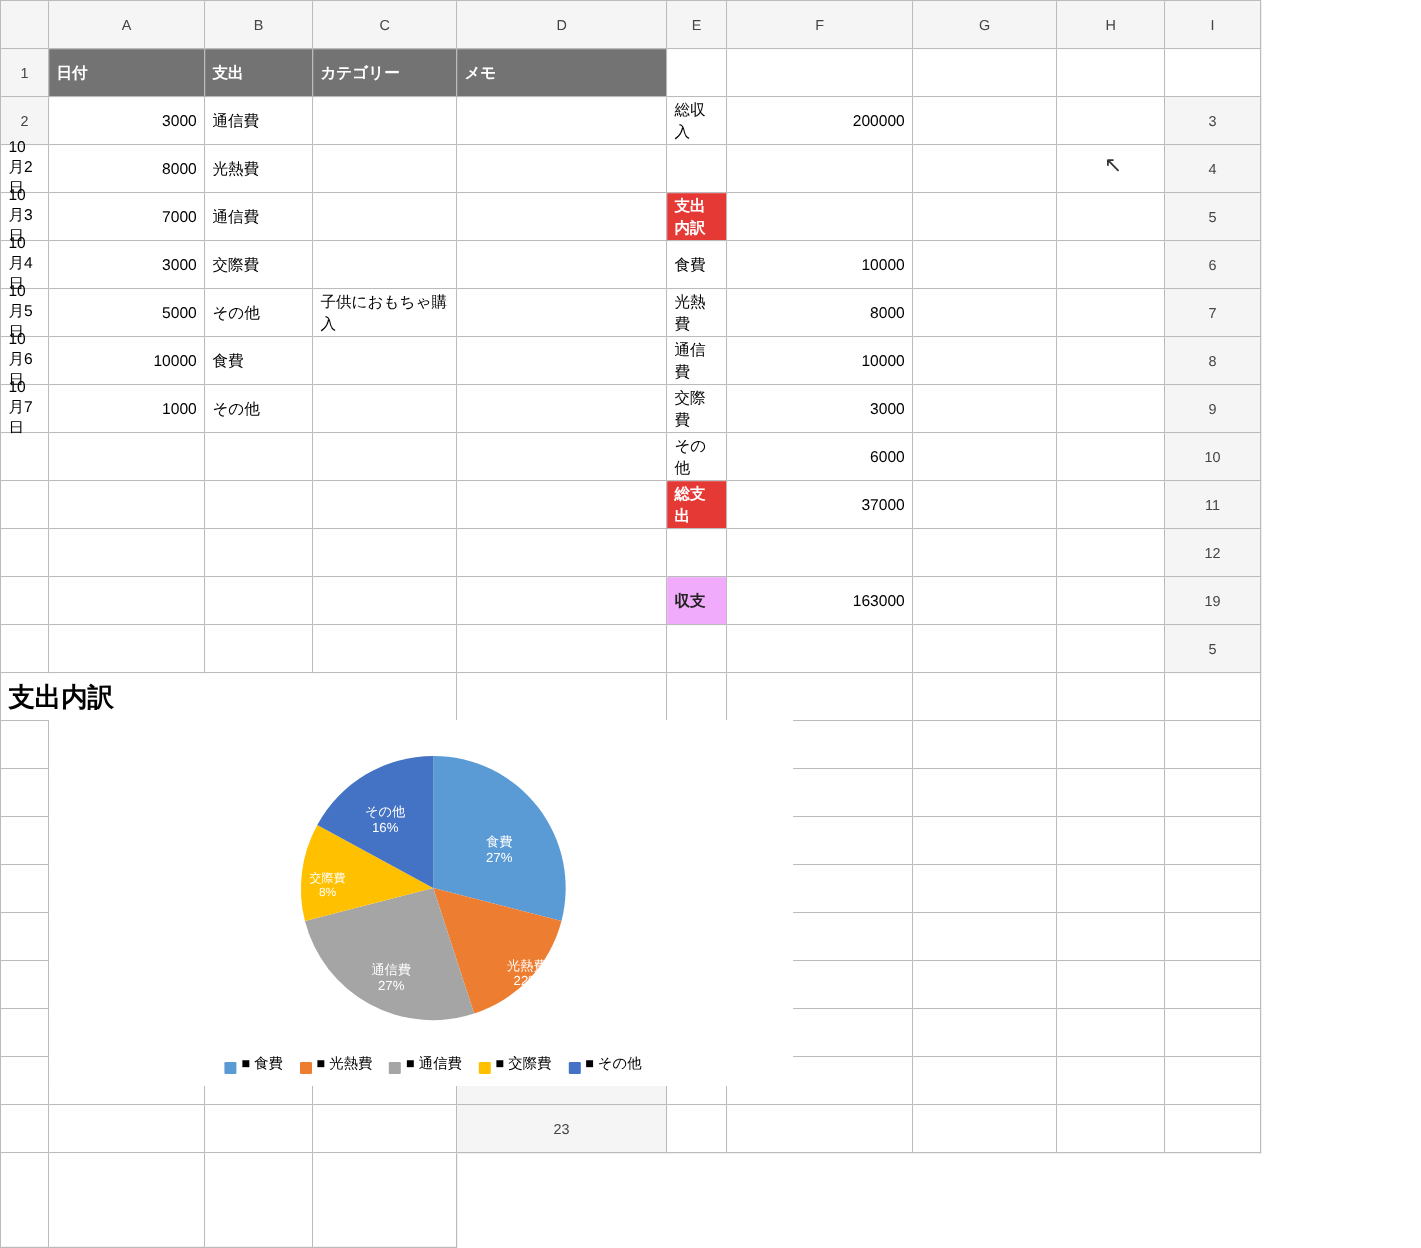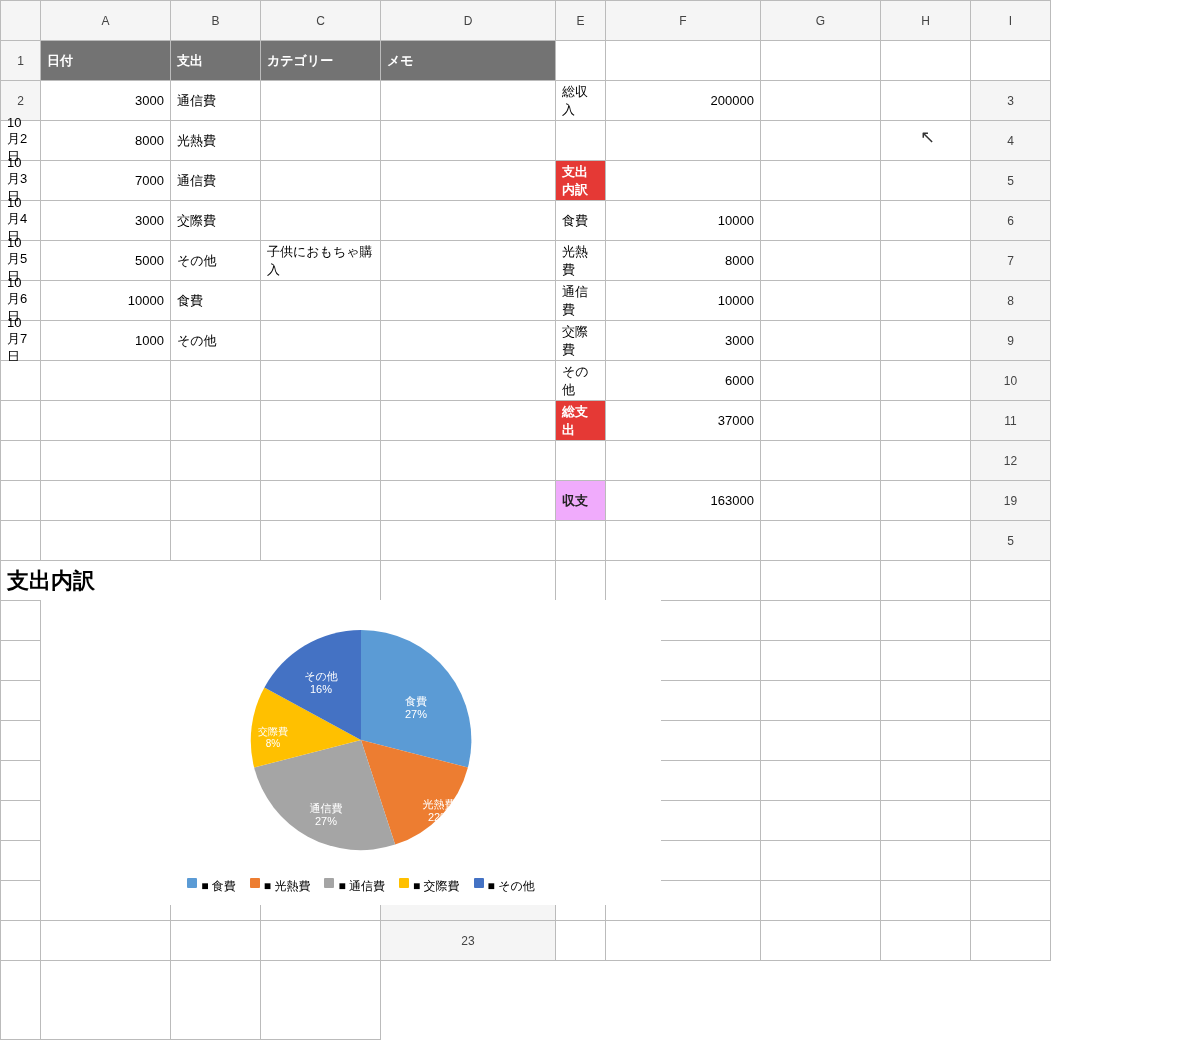--- a/index.html
+++ b/index.html
@@ -96,21 +96,21 @@
 
     
     .cell.bg-yellow {
       background: #f0abfc;
       color: #222;
       font-weight: bold;
     }
 
     .legend-item {
       display: flex;
-      align-items: flex-start;
+      align-items: flex-end;
       gap: 4px;
     }
   </style>
 </head>
 <body>
 
 <div class="spreadsheet-container">
   <div class="grid-wrapper">
     <div class="grid">
 

